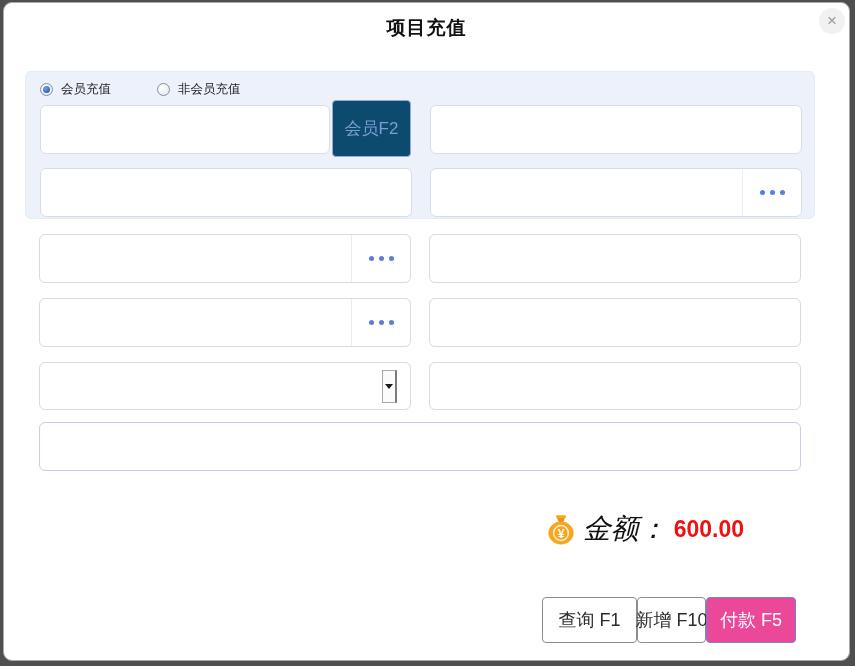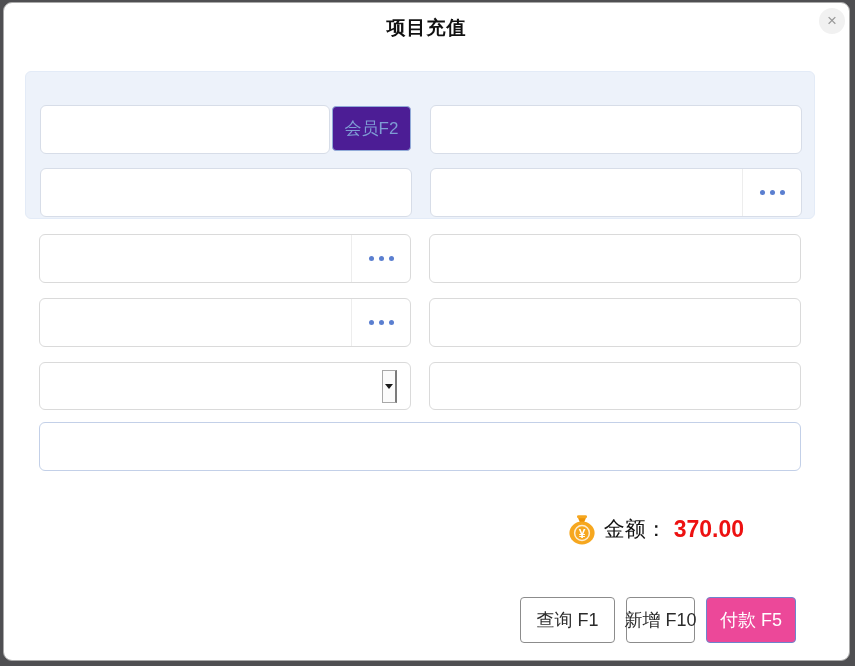--- a/index.html
+++ b/index.html
@@ -49,62 +49,69 @@
   }
   .form-area .fieldbox, .fieldbox.plain{border-color:#dadada;}
   .fieldbox .val{color:#1a1a1a;}
   .dots-zone{
     position:absolute;right:0;top:0;bottom:0;width:58px;
     border-left:1px solid #ededed;display:flex;align-items:center;justify-content:center;gap:5px;
     cursor:pointer;
   }
   .dots-zone i{width:5px;height:5px;border-radius:50%;background:#5b7fd0;display:block;}
   .member-btn{
-    position:absolute;left:328px;top:103px;width:79px;height:45px;
-    background:#4c1d95;border:1px solid #92abd8;border-radius:4px;box-sizing:border-box;
+    position:absolute;left:328px;top:97px;width:79px;height:57px;
+    background:#0c4a6e;border:1px solid #92abd8;border-radius:4px;box-sizing:border-box;
     color:#7e9cd4;font-size:17px;display:flex;align-items:center;justify-content:center;
     cursor:pointer;
   }
   .combo-btn{
     position:absolute;right:13px;top:7px;width:15px;height:33px;
     background:#fbfbfb;border:1px solid #a8a8a8;border-right:2px solid #7b7b7b;
     box-sizing:border-box;display:flex;align-items:center;justify-content:center;cursor:pointer;
   }
   .combo-btn::after{
     content:"";width:0;height:0;border-left:4px solid transparent;border-right:4px solid transparent;
     border-top:5px solid #1a1a1a;
   }
   .amount-row{
     position:absolute;top:506px;right:105px;height:40px;
     display:flex;align-items:center;gap:7px;
   }
-  .amount-label{font-size:21px;color:#111;}
+  .amount-label{font-size:28px;color:#111;font-style:italic;}
   .amount-value{font-size:23px;font-weight:bold;color:#ed1111;}
   .btn-row{
-    position:absolute;top:594px;right:53px;display:flex;gap:11px;margin-left:6px;
+    position:absolute;top:594px;right:53px;display:flex;margin-left:6px;
   }
   .btn{
     height:46px;border-radius:4px;box-sizing:border-box;font-size:18px;
     display:flex;align-items:center;justify-content:center;cursor:pointer;white-space:pre;
   }
   .btn.ghost{background:#fff;border:1px solid #8c8c8c;color:#2b2b2b;}
   .btn.primary{background:#ec4899;border:1px solid #6d85cd;color:#fff;}
   .btn-query{width:95px;}
   .btn-add{width:69px;}
   .btn-pay{width:90px;}
 </style>
 </head>
 <body>
 
 <div class="dialog">
 
   <div class="title">项目充值</div>
   <div class="close-btn">×</div>
 
   <div class="panel">
+    <div class="radio-row">
+      <span class="radio selected"></span>
+      <span class="radio-label">会员充值</span>
+      <span class="radio-gap"></span>
+      <span class="radio"></span>
+      <span class="radio-label">非会员充值</span>
+    </div>
 
     <div class="fieldbox" style="left:14px;top:33px;width:290px;">
       
     </div>
     <div class="fieldbox" style="left:404px;top:33px;width:372px;">
       
     </div>
 
     <div class="fieldbox" style="left:14px;top:96px;width:372px;">
       <span class="val"></span>
@@ -150,21 +157,21 @@
 
   <div class="amount-row">
     <svg width="30" height="32" viewBox="0 0 30 32">
       <path d="M10.5 3.5 h9 l-2.2 5.5 h-4.6 Z" fill="#eb9309"></path>
       <rect x="10" y="2.2" width="10" height="3" rx="1.4" fill="#f6a71f"></rect>
       <ellipse cx="15" cy="20" rx="12.6" ry="11.4" fill="#f6a71f"></ellipse>
       <circle cx="15" cy="20" r="7.4" fill="none" stroke="#ffffff" stroke-width="1.5" opacity="0.8"></circle>
       <text x="15" y="24.5" text-anchor="middle" font-size="12" font-weight="bold" fill="#ffffff" font-family="Liberation Sans, sans-serif">¥</text>
     </svg>
     <span class="amount-label">金额：</span>
-    <span class="amount-value">370.00</span>
+    <span class="amount-value">600.00</span>
   </div>
 
   <div class="btn-row">
     <div class="btn ghost btn-query">查询 F1</div>
     <div class="btn ghost btn-add">新增 F10</div>
     <div class="btn primary btn-pay">付款 F5</div>
   </div>
 
 </div>
 

